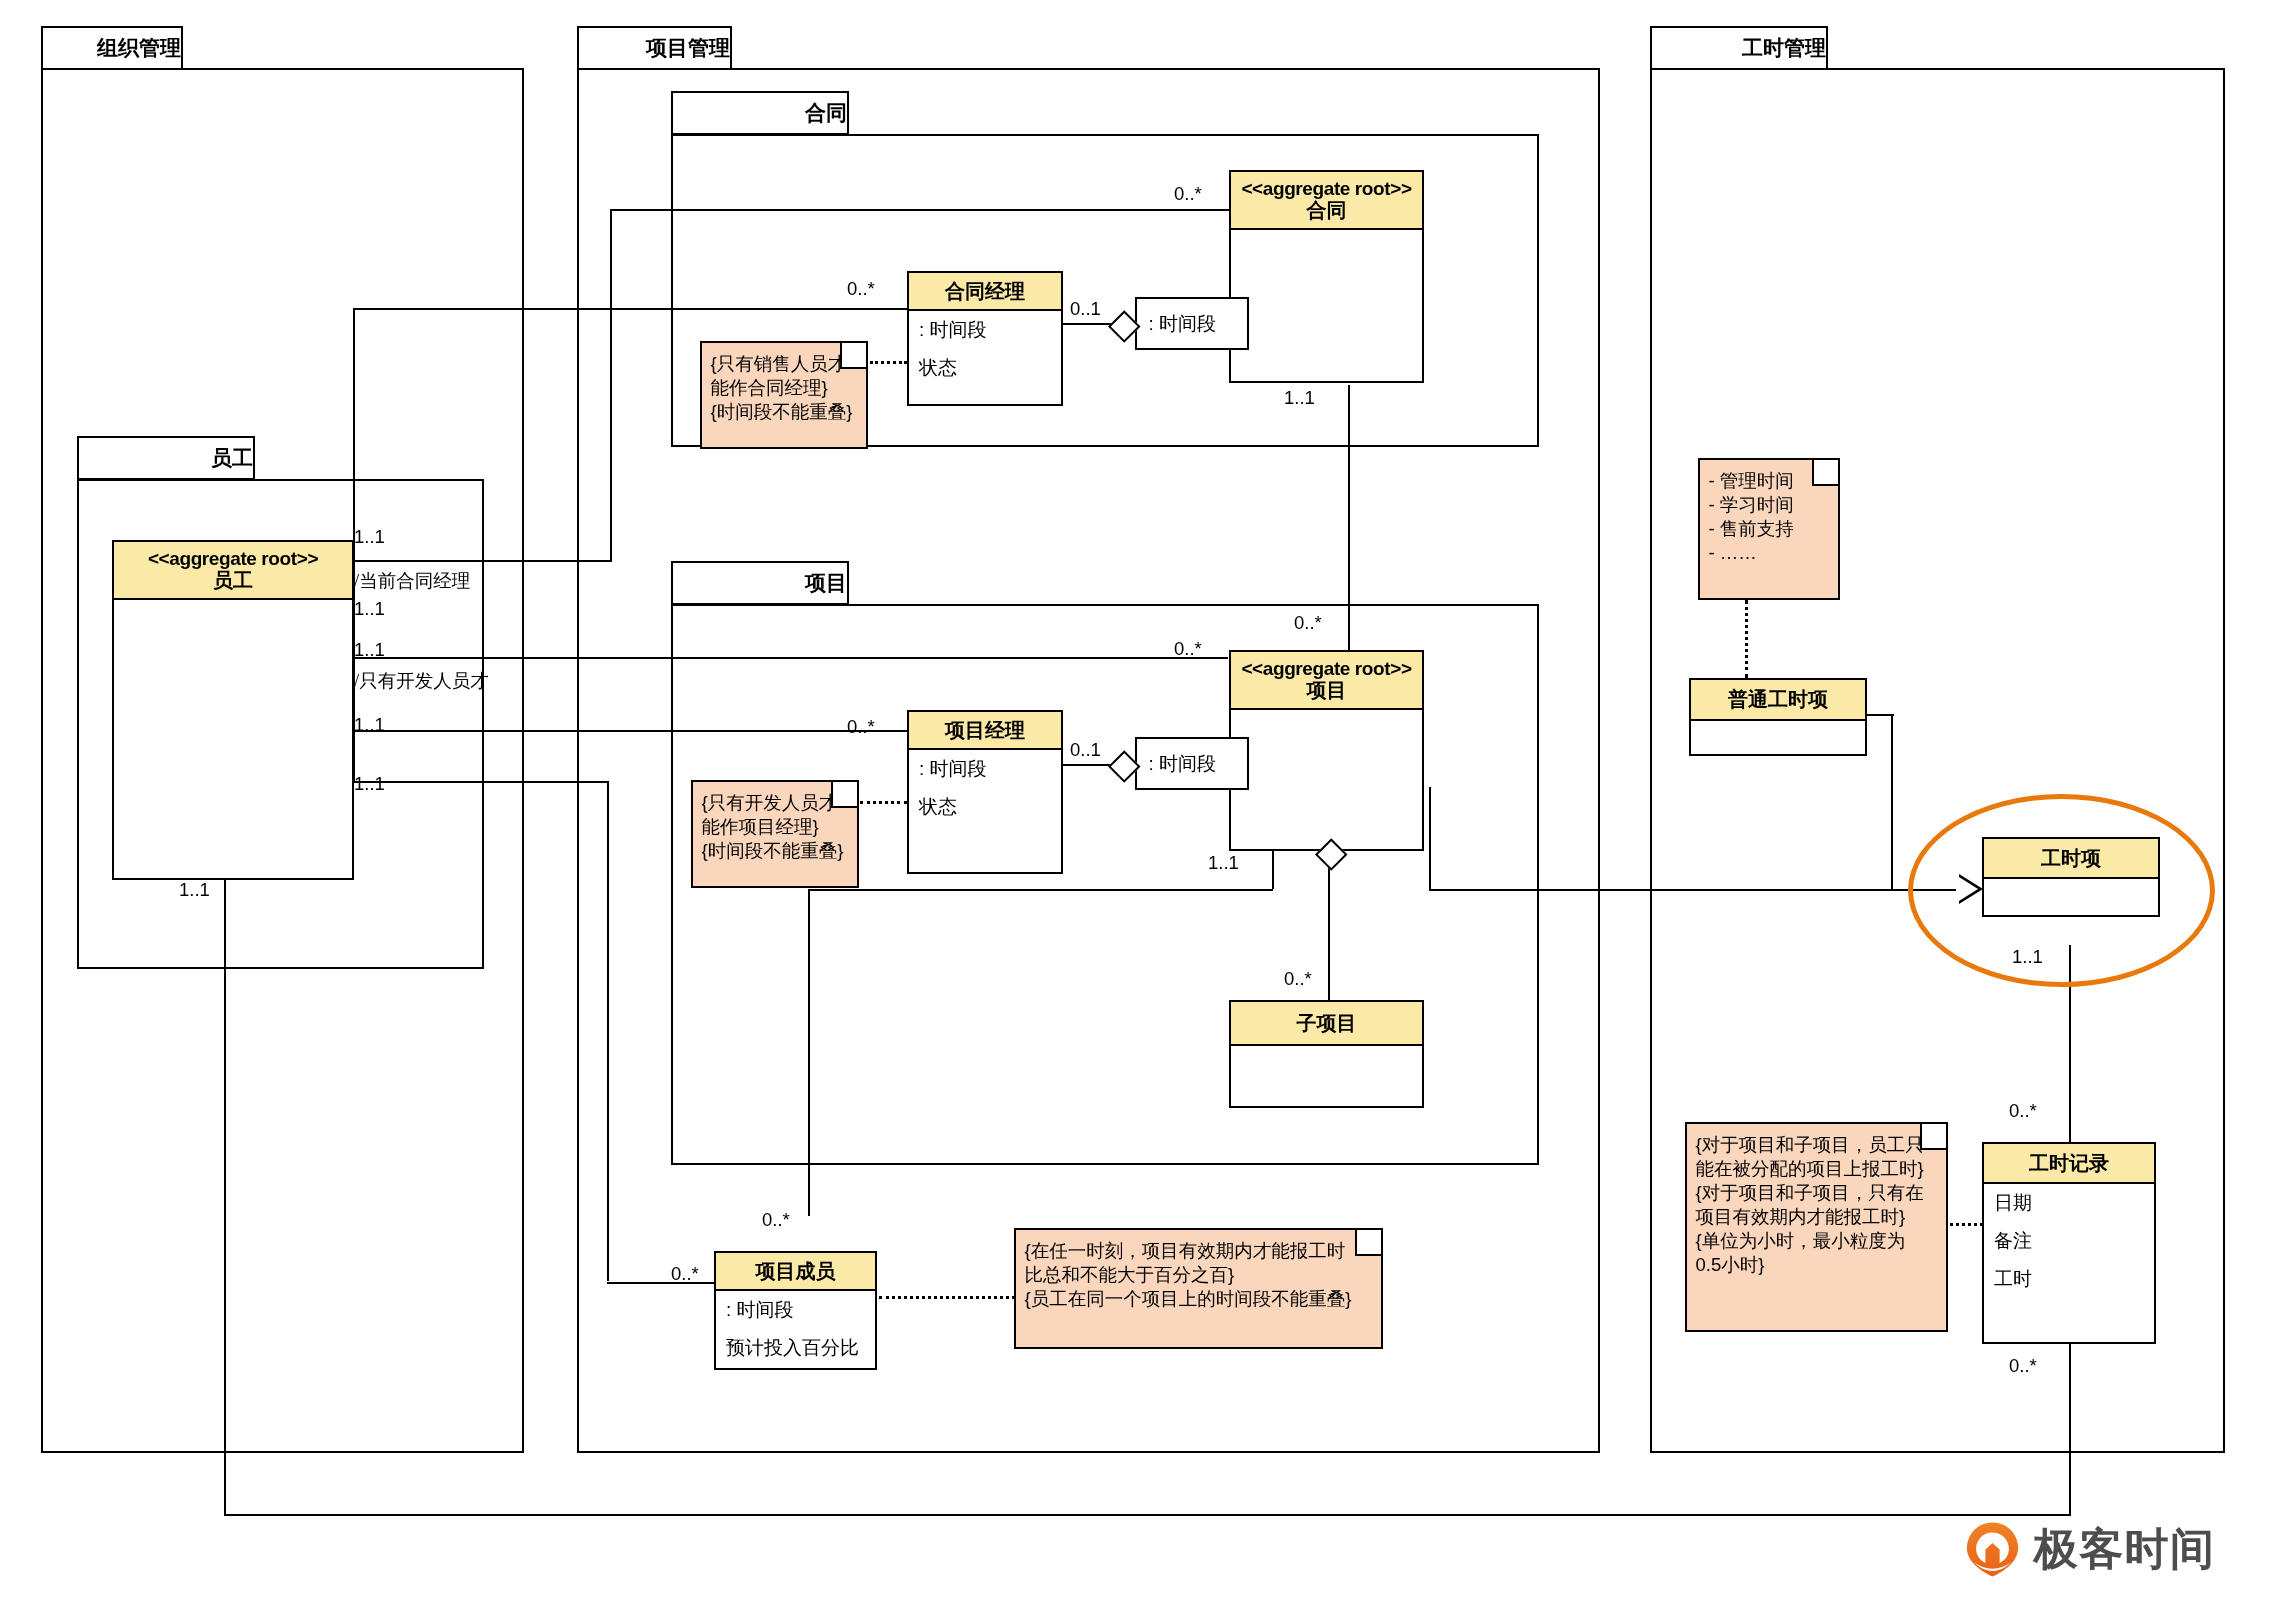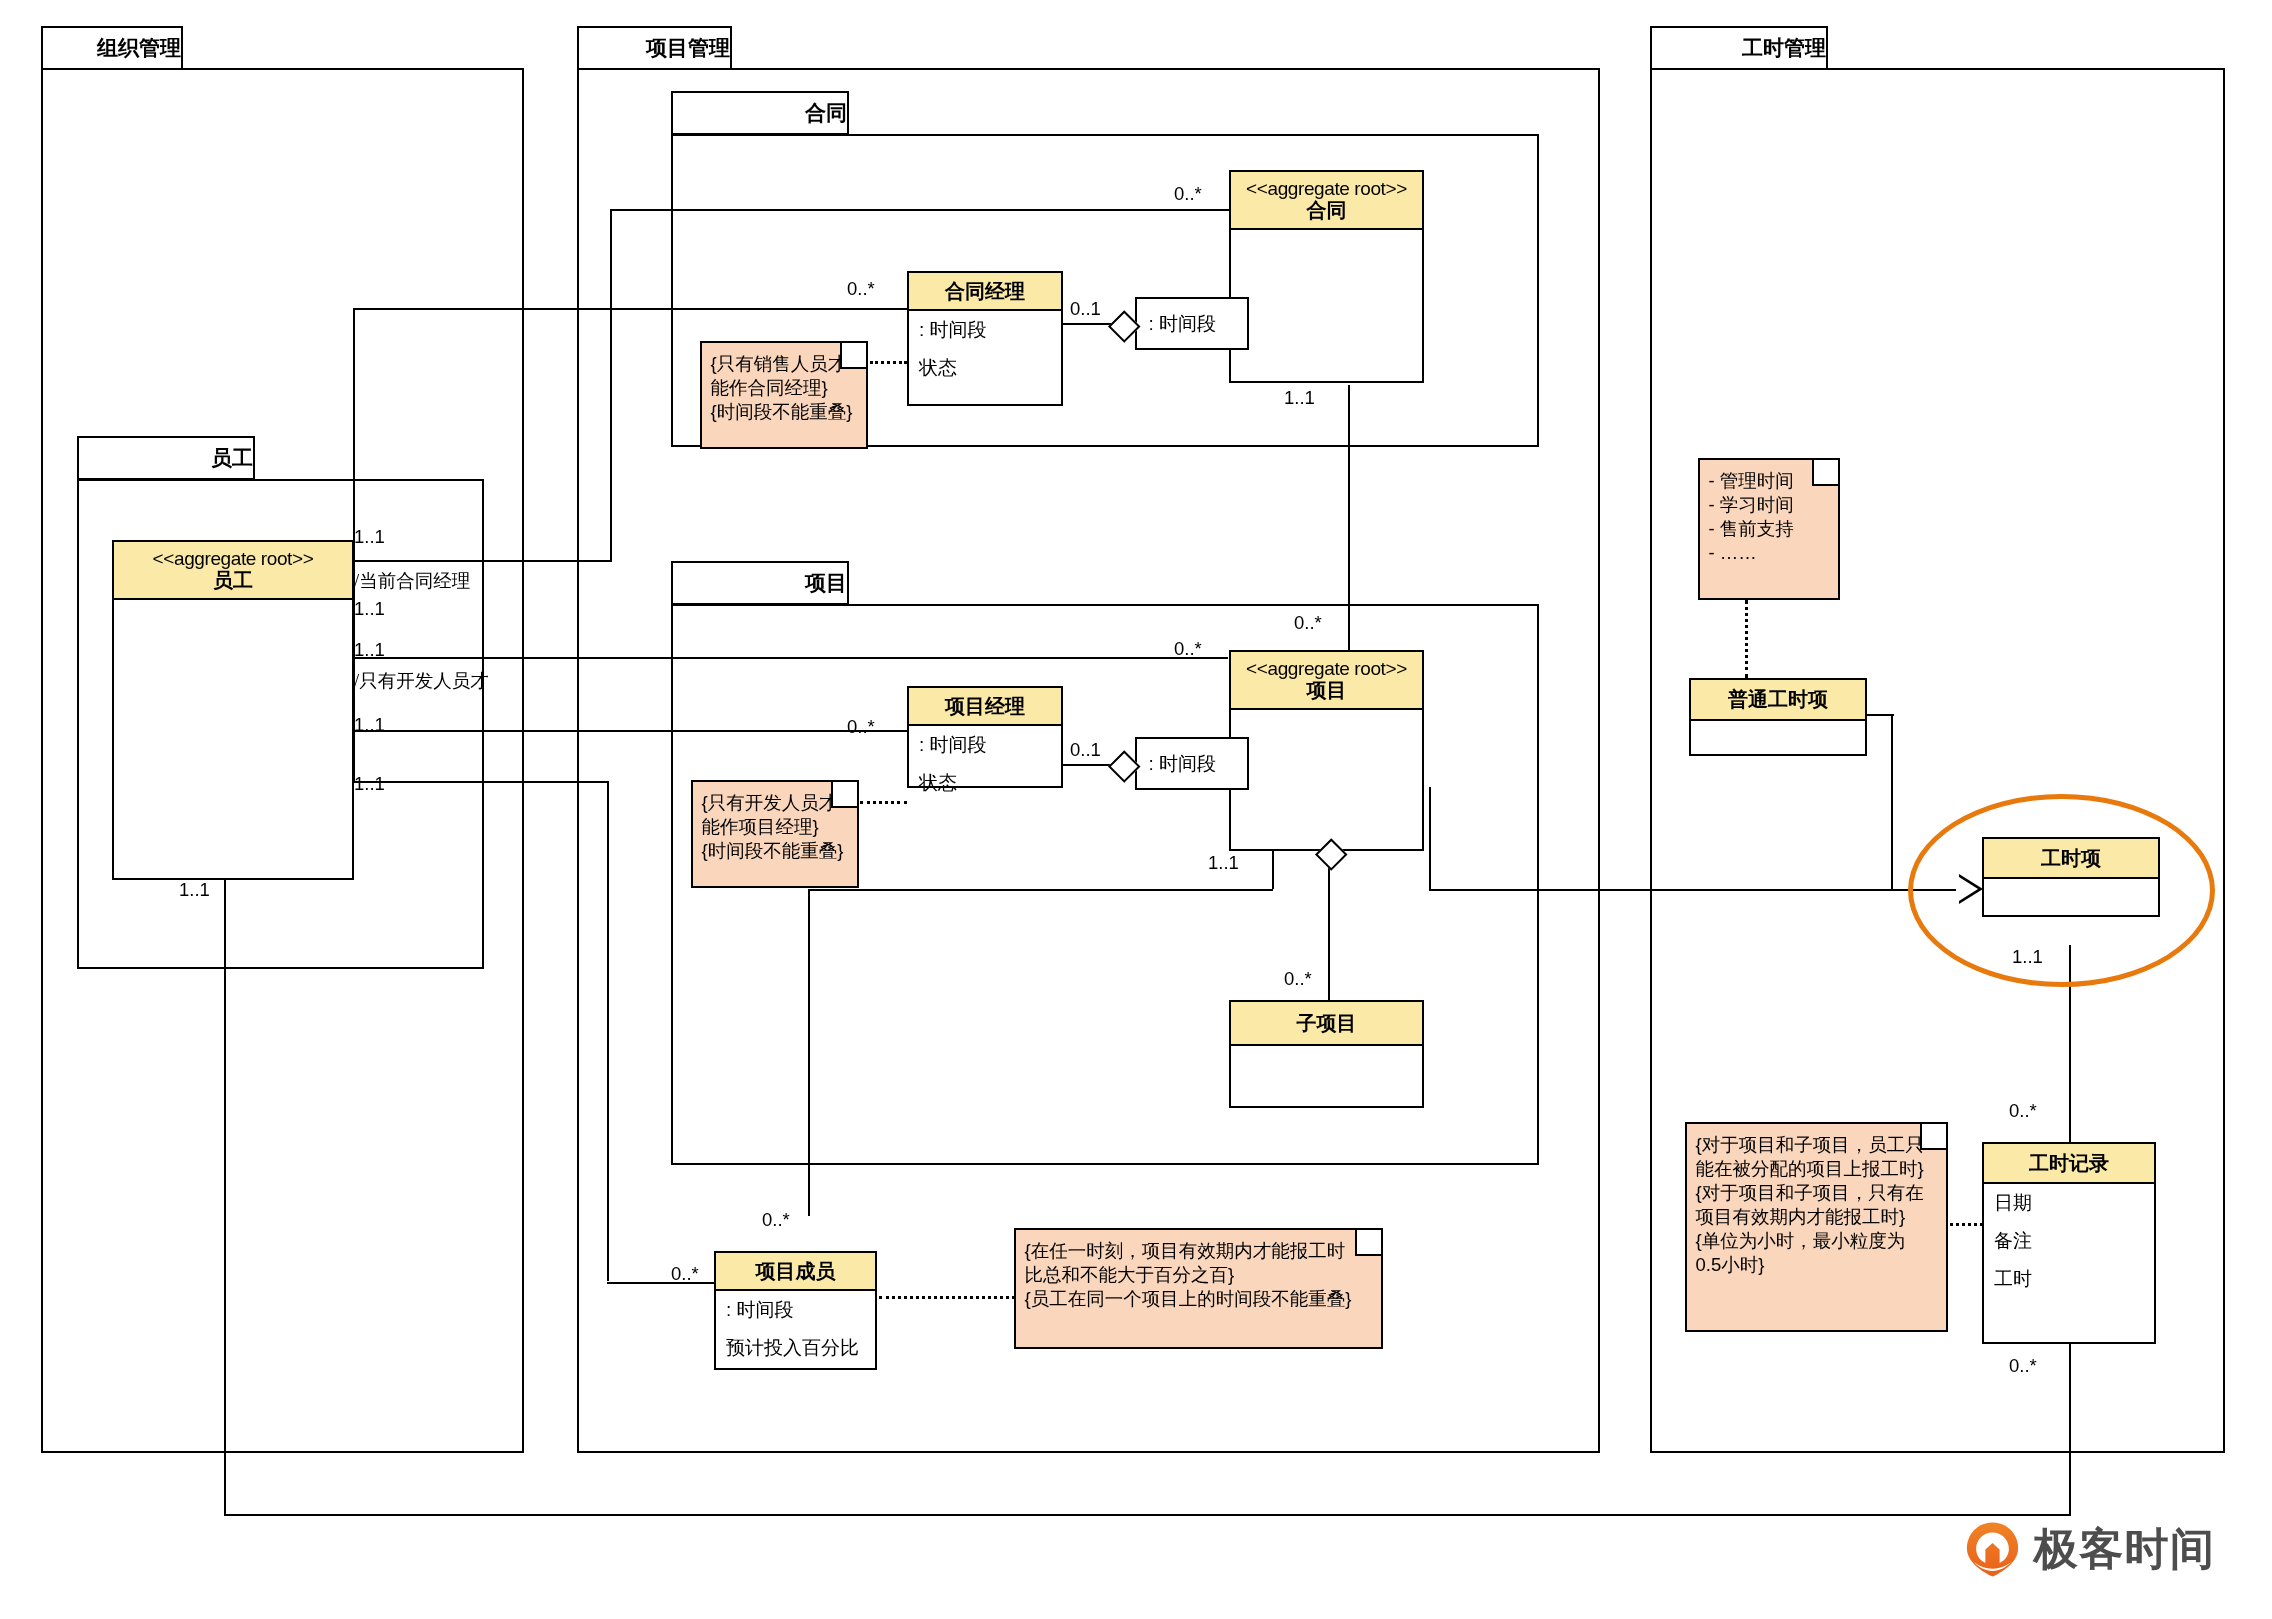--- a/index.html
+++ b/index.html
@@ -18,21 +18,21 @@
   
   .pkg{position:absolute;box-sizing:border-box;border:2.1px solid #000;background:transparent;}
   .pkg-tab{position:absolute;box-sizing:border-box;border:2.1px solid #000;background:#fff;
            display:flex;align-items:center;justify-content:flex-end;
            font-weight:bold;font-size:21px;color:#000;z-index:6;}
 
   .cls{position:absolute;box-sizing:border-box;border:2.1px solid #000;background:#fff;z-index:8;}
   .cls-hdr{box-sizing:border-box;background:#fbe9a8;border-bottom:2.1px solid #000;
            display:flex;flex-direction:column;align-items:center;justify-content:center;
            font-weight:bold;color:#000;line-height:1.15;padding:2.8px 0;}
-  .cls-hdr .stereo{font-size:19px;font-weight:normal;letter-spacing:-0.4px;}
+  .cls-hdr .stereo{font-size:19px;font-weight:bold;letter-spacing:-0.4px;}
   .cls-hdr .cname{font-size:20px;font-weight:bold;}
   .cls-body{box-sizing:border-box;padding:8.5px 10px 7px 10px;
             font-size:19px;color:#000;line-height:1.0;}
   .cls-body div{margin-bottom:19px;}
 
   .vo{position:absolute;box-sizing:border-box;border:2.1px solid #000;background:#fff;
       display:flex;align-items:center;padding-left:11.4px;font-size:19px;color:#000;z-index:8;}
 
   .note{position:absolute;box-sizing:border-box;background:#fad6bc;border:2.1px solid #000;
         font-size:18.5px;color:#000;line-height:1.3;padding:8.5px 7px 7px 8.5px;z-index:7;}
@@ -180,21 +180,21 @@
   </div>
 
   <div class="cls" style="left:1229px;top:650px;width:195px;height:201px;">
     <div class="cls-hdr" style="height:58px;">
       <span class="stereo">&lt;&lt;aggregate root&gt;&gt;</span>
       <span class="cname">项目</span>
     </div>
     <div class="cls-body"></div>
   </div>
 
-  <div class="cls" style="left:907px;top:686px;width:156px;height:102px;">
+  <div class="cls" style="left:907px;top:710px;width:156px;height:164px;">
     <div class="cls-hdr" style="height:38px;">
       <span class="cname">项目经理</span>
     </div>
     <div class="cls-body">
       <div>: 时间段</div>
       <div>状态</div>
     </div>
   </div>
 
   <div class="vo" style="left:1135px;top:737px;width:114px;height:53px;">

